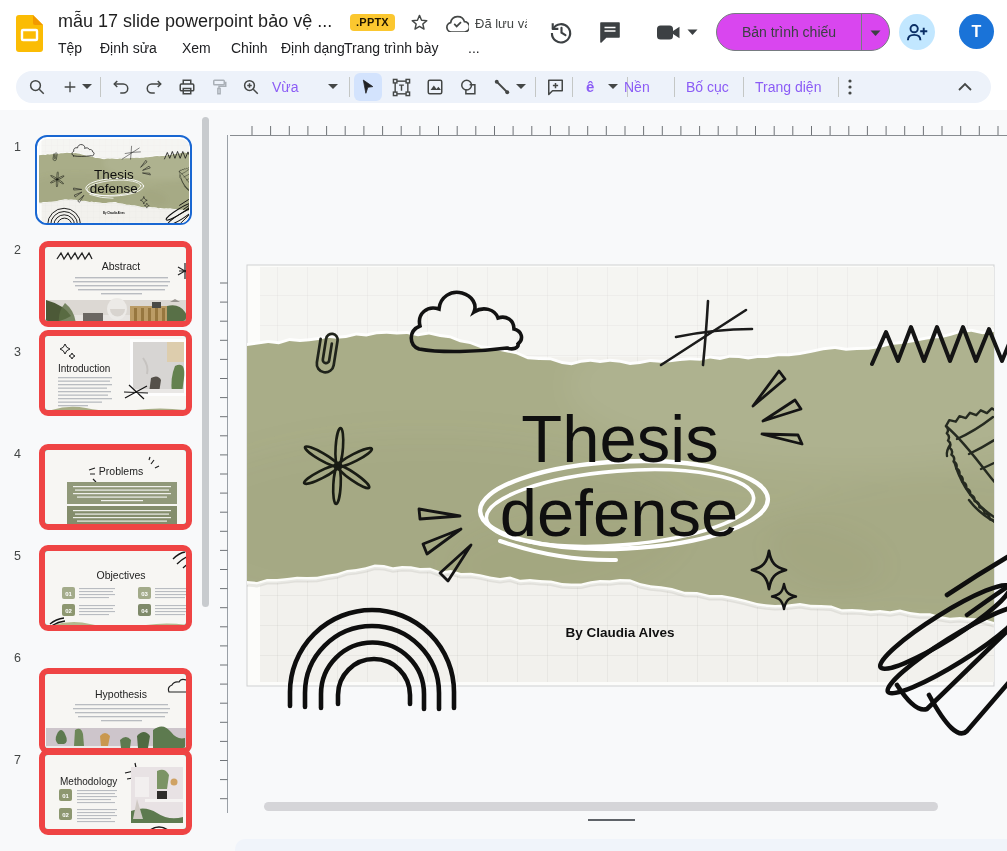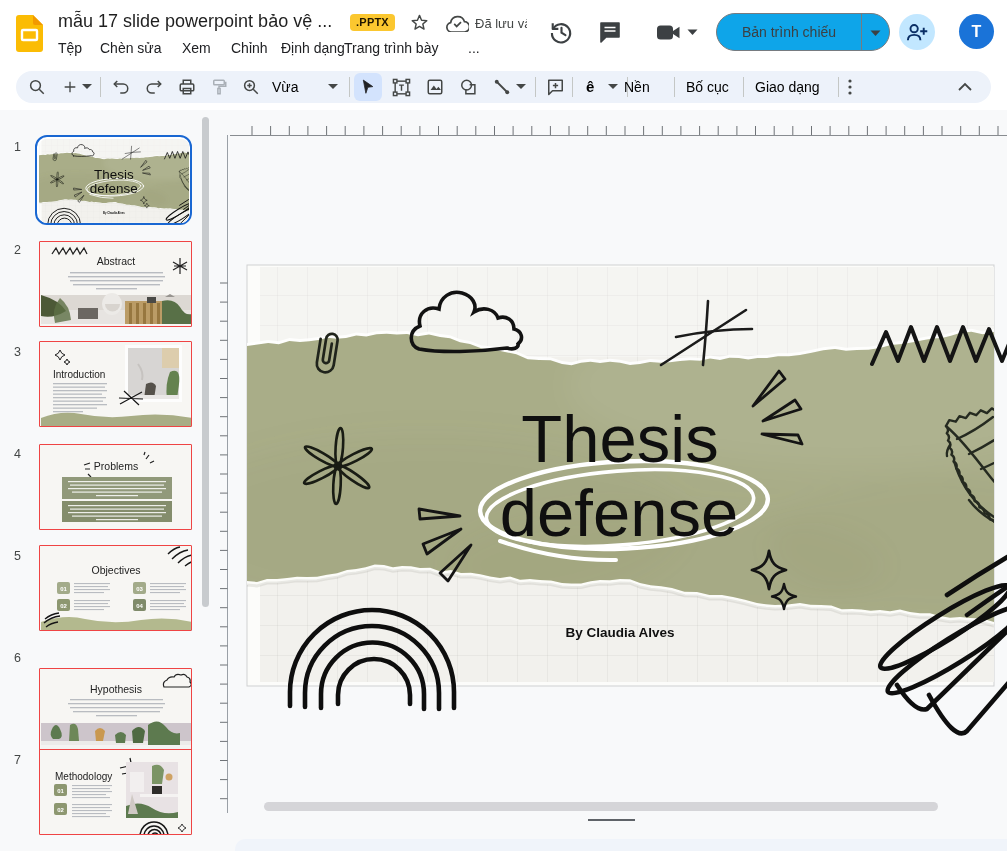--- a/index.html
+++ b/index.html
@@ -9,36 +9,36 @@
 #content{position:absolute;left:0;top:110px;right:0;bottom:0;background:#f8f9fa}
 
 #hdr{position:absolute;left:0;top:0;width:824px;height:110px;background:#fff}
 #title{position:absolute;left:58px;top:11px;font-size:18px;color:#1f1f1f;white-space:nowrap}
 #badge{position:absolute;left:350px;top:14px;width:45px;height:17px;background:#fbc72f;border-radius:4px;
   font-size:11px;font-weight:bold;color:#201600;text-align:center;line-height:17px;letter-spacing:.2px}
 #menus{position:absolute;top:40px;left:0;height:20px;font-size:14px;color:#202124}
 #menus span{position:absolute;top:0;white-space:nowrap}
 #saved{position:absolute;left:475px;top:16px;font-size:13px;color:#444746;white-space:nowrap;width:52px;overflow:hidden}
 .hicon{position:absolute;top:20px}
-#pill{position:absolute;left:716px;top:13px;width:174px;height:38px;border:1px solid #767b80;border-radius:19px;background:#0ea5e9}
+#pill{position:absolute;left:716px;top:13px;width:174px;height:38px;border:1px solid #767b80;border-radius:19px;background:#d946ef}
 #pill .lbl{position:absolute;left:0;top:0;width:144px;height:36px;text-align:center;line-height:36px;font-size:14px;color:#3c4043}
 #pill .div{position:absolute;left:144px;top:0;width:1px;height:36px;background:#767b80}
 #pcirc{position:absolute;left:899px;top:14px;width:36px;height:36px;border-radius:50%;background:#c2e7ff}
 #avatar{position:absolute;left:959px;top:14px;width:35px;height:35px;border-radius:50%;background:#1a73d8;
   color:#fff;font-size:16px;font-weight:bold;text-align:center;line-height:35px}
 
 #tbar{position:absolute;left:16px;top:71px;width:975px;height:32px;background:#edf2fa;border-radius:16px}
 #tbar .sep{position:absolute;top:6px;width:1px;height:20px;background:#c4c7c5}
-#tbar .txt{position:absolute;top:0;height:32px;line-height:32px;font-size:14px;color:#000000}
+#tbar .txt{position:absolute;top:0;height:32px;line-height:32px;font-size:14px;color:#8b5cf6}
 #selbox{position:absolute;left:338px;top:2px;width:28px;height:28px;background:#d3e3fd;border-radius:6px}
 .ticon{position:absolute;top:7px}
 
 .num{position:absolute;left:14px;width:14px;font-size:12.5px;color:#444746;text-align:left}
-.card{position:absolute;left:39px;width:153px;height:86px;background:#14b8a6;border:1px solid #ef4444;
-  border-radius:1px;overflow:hidden}
+.card{position:absolute;left:39px;width:153px;height:86px;background:#14b8a6;border:6px solid #ef4444;
+  border-radius:9px;overflow:hidden}
 #sel1{position:absolute;left:35px;top:135px;width:157px;height:90px;border:2.5px solid #1967d2;border-radius:12px;background:#fff}
 #sel1 svg{position:absolute;left:1.5px;top:1.5px;border-radius:8px}
 #fsbar{position:absolute;left:202px;top:117px;width:7px;height:490px;background:#c8cbce;border-radius:4px}
 
 #hsb{position:absolute;left:264px;top:802px;width:674px;height:9px;background:#d5d5d8;border-radius:5px}
 #dragl{position:absolute;left:588px;top:819px;width:47px;height:2px;background:#5f6368}
 #bstrip{position:absolute;left:235px;top:839px;width:772px;height:12px;background:#f0f4fa;border-radius:10px 0 0 0}
 text{font-family:"Liberation Sans",sans-serif}
 </style></head>
 <body>
@@ -191,21 +191,21 @@
   <svg class="abs" style="left:410px;top:13px" width="19" height="19" viewBox="0 0 24 24">
     <path d="M12 3 l2.6 6.1 6.6.5 -5 4.3 1.5 6.4 -5.7-3.4 -5.7 3.4 1.5-6.4 -5-4.3 6.6-.5z" fill="none" stroke="#444746" stroke-width="1.8" stroke-linejoin="round"></path>
   </svg>
   <svg class="abs" style="left:446px;top:15px" width="23" height="17" viewBox="0 0 24 18">
     <path d="M19.4 7.1 a7.5 7.5 0 0 0 -14.6 1 A5 5 0 0 0 6 18 h13 a4.6 4.6 0 0 0 .4 -10.9z" fill="none" stroke="#444746" stroke-width="1.8"></path>
     <path d="M8.5 9.5 l2.6 2.6 4.6-4.6" fill="none" stroke="#444746" stroke-width="1.8"></path>
   </svg>
   <div id="saved">Đã lưu và</div>
   <div id="menus">
     <span style="left:58px">Tệp</span>
-    <span style="left:100px">Chèn sửa</span>
+    <span style="left:100px">Định sửa</span>
     <span style="left:182px">Xem</span>
     <span style="left:231px">Chỉnh</span>
     <span style="left:281px">Định dạng</span>
     <span style="left:344px">Trang trình bày</span>
     <span style="left:468px">...</span>
   </div>
 
   <svg class="hicon" style="left:548px;top:19px" width="27" height="27" viewBox="0 0 24 24" fill="none" stroke="#3c4043" stroke-width="1.9">
     <path d="M4.2 3.8 V8.8 H9.2" stroke-linejoin="round"></path>
     <path d="M4.5 8.8 a8.1 8.1 0 1 1 -1 3.6"></path>
@@ -316,21 +316,21 @@
   <div class="sep" style="left:556px"></div>
   <div class="txt" style="left:570px;font-weight:bold;font-size:15px">ê</div>
   <svg class="ticon" style="left:592px;top:13px" width="10" height="6" viewBox="0 0 10 6">
         <path d="M0 0 l5 5 5-5z" fill="#444746"></path>
       </svg>
   <div class="sep" style="left:611px"></div>
   <div class="txt" style="left:608px">Nền</div>
   <div class="sep" style="left:658px"></div>
   <div class="txt" style="left:670px">Bố cục</div>
   <div class="sep" style="left:727px"></div>
-  <div class="txt" style="left:739px">Giao dạng</div>
+  <div class="txt" style="left:739px">Trang diện</div>
   <div class="sep" style="left:822px"></div>
   <svg class="ticon" style="left:832px;top:8px" width="4" height="16" viewBox="0 0 4 16">
         <circle cx="2" cy="2" r="1.6" fill="#444746"></circle>
         <circle cx="2" cy="8" r="1.6" fill="#444746"></circle>
         <circle cx="2" cy="14" r="1.6" fill="#444746"></circle>
       </svg>
   <svg class="ticon" style="left:942px;top:11px" width="14" height="9" viewBox="0 0 14 9">
         <path d="M1 8 l6-6 6 6" fill="none" stroke="#444746" stroke-width="1.8"></path>
       </svg>
 </div>
@@ -380,21 +380,21 @@
       <rect x="103" y="61" width="3" height="21" fill="#97773f"></rect>
             <rect x="110" y="61" width="3" height="21" fill="#97773f"></rect>
             <rect x="117" y="61" width="3" height="21" fill="#97773f"></rect>
       <path d="M122 59 q12 -3 18 6 q5 9 12 7 v10 h-30z" fill="#587047"></path>
       <rect x="107" y="55" width="9" height="6" fill="#494946"></rect>
       <path d="M125 55 l5 -3 5 3z" fill="#97948f"></path>
     </g>
   </svg>
 </div>
 
-<div class="card" style="top:341px">
+<div class="card" style="top:330px">
   <svg width="153" height="86" viewBox="0 0 153 86">
     <rect width="153" height="86" fill="#f7f6f3"></rect>
     <g stroke="#222" stroke-width="1" fill="none">
             <path d="M20 8 q1 4 5 5 q-4 1 -5 5 q-1 -4 -5 -5 q4 -1 5 -5z M27 17 q.7 2.5 3 3 q-2.3.5 -3 3 q-.7 -2.5 -3 -3 q2.3 -.5 3 -3z"></path>
           </g>
     <text x="13" y="36" font-size="10" fill="#222">Introduction</text>
     <g fill="#b9bcc1">
       <rect x="13" y="41" width="54" height="1.3"></rect>
             <rect x="13" y="44.5" width="52" height="1.3"></rect>
       <rect x="13" y="48" width="54" height="1.3"></rect>

